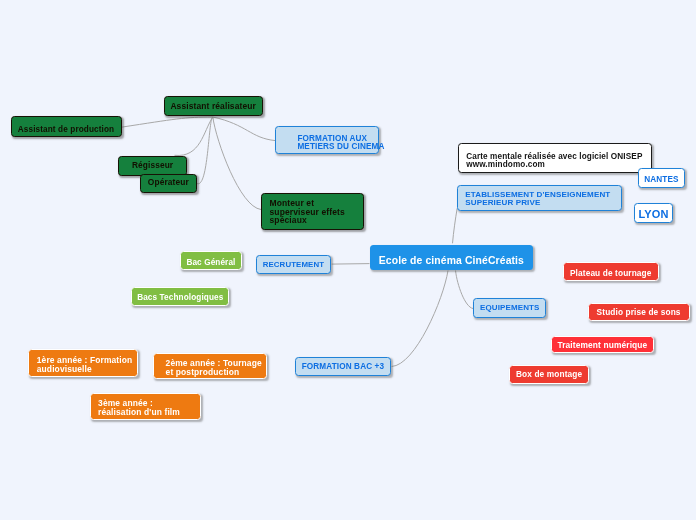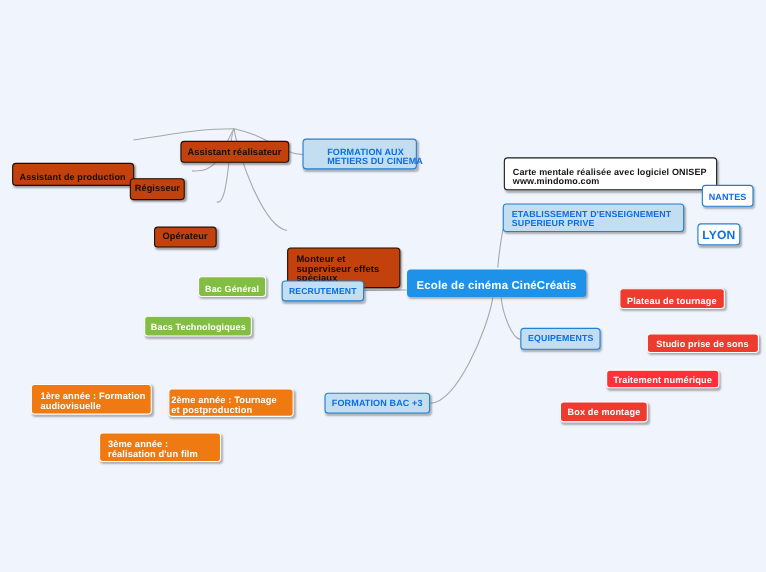--- a/index.html
+++ b/index.html
@@ -7,22 +7,22 @@
   body{width:696px;height:520px;background:#f0f4fd;overflow:hidden;position:relative;
        font-family:"Liberation Sans","DejaVu Sans",sans-serif;
        -webkit-font-smoothing:antialiased;}
   #canvas{position:absolute;left:0;top:0;width:696px;height:520px;}
   #edges{position:absolute;left:0;top:0;width:696px;height:520px;pointer-events:none;}
   .edge{fill:none;stroke:#a8a8a8;stroke-width:1;}
   .node{position:absolute;box-sizing:border-box;border-radius:3.5px;font-weight:bold;letter-spacing:0.12px;}
   .node .txt{display:block;position:absolute;left:0;right:0;white-space:pre;}
   .a-center .txt{text-align:center;}
   .a-left .txt{text-align:left;}
-  .n-yellow{background:#c2410c;border:1.4px solid #171205;color:#120f00;
-            box-shadow:1.2px 1.6px 1.8px rgba(80,80,80,.5);margin-top:32px;}
+  .n-yellow{background:#15803d;border:1.4px solid #171205;color:#120f00;
+            box-shadow:1.2px 1.6px 1.8px rgba(80,80,80,.5);}
   .n-ltblue{background:#c3ddf1;border:1.9px solid #1f82d8;color:#0d6ee2;
             box-shadow:1.2px 1.6px 1.8px rgba(90,90,90,.45);}
   .n-blue{background:#1e92e8;border:0;color:#ffffff;
             box-shadow:1.2px 1.6px 1.8px rgba(90,90,90,.45);}
   .n-green{background:#81be43;border:1.5px solid #ffffff;color:#ffffff;
             box-shadow:1.2px 1.6px 1.8px rgba(90,90,90,.45);}
   .n-orange{background:#ee7a11;border:1.5px solid #ffffff;color:#ffffff;
             box-shadow:1.2px 1.6px 1.8px rgba(90,90,90,.45);}
   .n-red{background:#ee3b30;border:1.5px solid #ffffff;color:#ffffff;
             box-shadow:1.2px 1.6px 1.8px rgba(90,90,90,.45);}
@@ -48,21 +48,21 @@
     <path class="edge" d="M 455.5 270.5 C 457.2 285.3 465 307 473 308.5"></path>
     <path class="edge" d="M 448 270.5 C 443.3 299.8 415.3 365.2 391.6 366.5"></path>
   </svg>
   <div id="nodes">
   <div class="node n-yellow a-center" style="left:10.5px;top:116.3px;width:111px;height:21.1px">
     <span class="txt" style="font-size:8.2px;line-height:10px;top:7.4px">Assistant de production</span>
   </div>
   <div class="node n-yellow a-center" style="left:163.5px;top:96.4px;width:99.3px;height:20px">
     <span class="txt" style="font-size:8.45px;line-height:10px;top:4px">Assistant réalisateur</span>
   </div>
-  <div class="node n-yellow a-center" style="left:118.1px;top:130px;width:50px;height:19.7px">
+  <div class="node n-yellow a-center" style="left:118.1px;top:156px;width:69px;height:19.7px">
     <span class="txt" style="font-size:8.3px;line-height:10px;top:2.8px">Régisseur</span>
   </div>
   <div class="node n-yellow a-center" style="left:140px;top:173.6px;width:56.7px;height:19.6px">
     <span class="txt" style="font-size:8.4px;line-height:10px;top:2.9px">Opérateur</span>
   </div>
   <div class="node n-yellow a-left" style="left:261px;top:192.8px;width:102.8px;height:37.1px">
     <span class="txt" style="font-size:8.5px;line-height:8.3px;top:5.7px;padding-left:7.5px">Monteur et
 superviseur effets
 spéciaux</span>
   </div>
@@ -109,21 +109,21 @@
     <span class="txt" style="font-size:8.4px;line-height:10px;top:3.2px">Traitement numérique</span>
   </div>
   <div class="node n-red a-center" style="left:509.1px;top:364.8px;width:80px;height:19.1px">
     <span class="txt" style="font-size:8.3px;line-height:10px;top:3.6px">Box de montage</span>
   </div>
   <div class="node n-orange a-left" style="left:28.4px;top:349.4px;width:110px;height:27.6px">
     <span class="txt" style="font-size:8.45px;line-height:8.7px;top:5.8px;padding-left:7.4px">1ère année : Formation
 audiovisuelle</span>
   </div>
   <div class="node n-orange a-left" style="left:152.6px;top:352.5px;width:114.7px;height:26.1px">
-    <span class="txt" style="font-size:8.45px;line-height:8.7px;top:5.5px;padding-left:2px">2ème année : Tournage
+    <span class="txt" style="font-size:8.45px;line-height:8.7px;top:5.5px;padding-left:12px">2ème année : Tournage
 et postproduction</span>
   </div>
   <div class="node n-orange a-left" style="left:89.7px;top:392.6px;width:111px;height:27.6px">
     <span class="txt" style="font-size:8.45px;line-height:8.7px;top:5.5px;padding-left:7.4px">3ème année :
 réalisation d'un film</span>
   </div>
   <div class="node n-ltblue a-center" style="left:294.6px;top:356.6px;width:96.7px;height:19px">
     <span class="txt" style="font-size:8.2px;line-height:10px;top:4.5px">FORMATION BAC +3</span>
   </div>
   </div>

